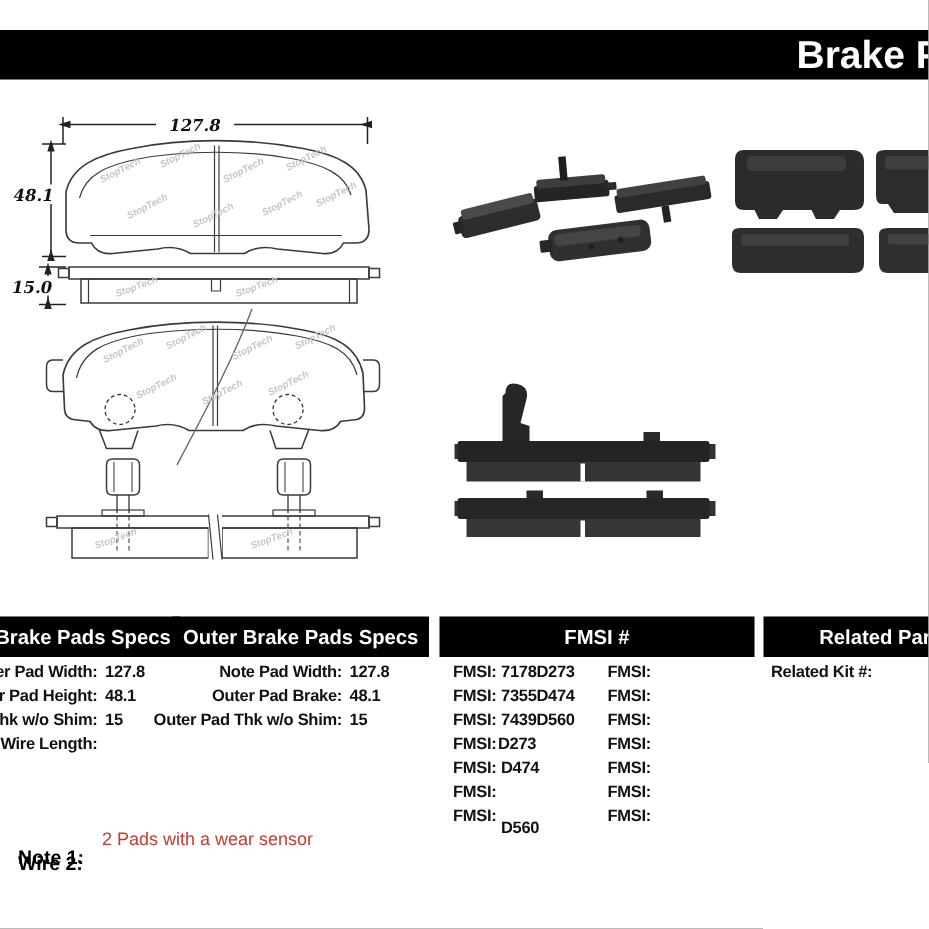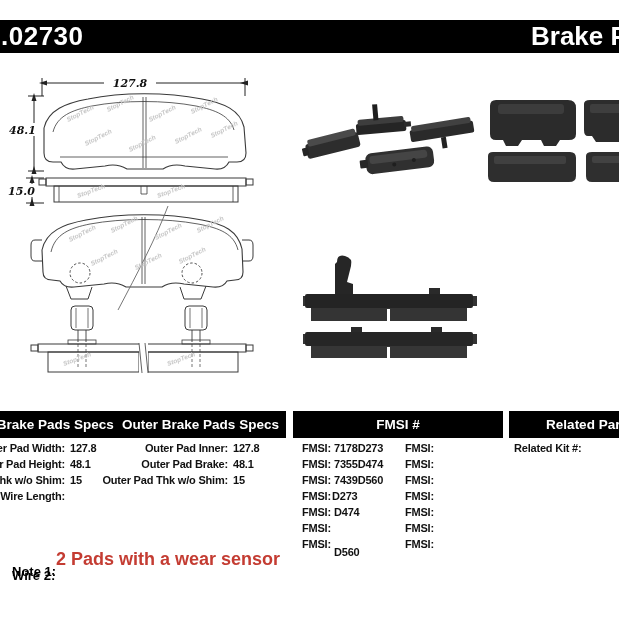--- a/index.html
+++ b/index.html
@@ -13,33 +13,32 @@
   .doc-title{position:absolute;left:531px;top:20px;height:33px;line-height:33px;width:300px;
            color:#fff;font-size:26px;font-weight:bold;white-space:nowrap;}
   
   .hdr{position:absolute;top:411px;height:27px;background:#000;color:#fff;
        font-size:13.5px;font-weight:bold;line-height:27px;text-align:center;white-space:nowrap;}
   
   .cell{position:absolute;font-size:11px;font-weight:bold;color:#111;
         line-height:14px;white-space:nowrap;letter-spacing:-0.2px;}
   .lab-r{text-align:right;}
   .note-lab{position:absolute;left:12px;font-size:13px;font-weight:bold;color:#000;line-height:15px;}
-  .note-red{position:absolute;left:56px;font-size:18px;font-weight:bold;line-height:15px;}
+  .note-red{position:absolute;left:68px;font-size:12px;font-weight:normal;line-height:15px;}
   svg text.dim{font-family:"DejaVu Serif",serif;font-style:italic;font-weight:bold;
                font-size:11px;fill:#111;}
   svg text.wm{font-family:"Liberation Sans",sans-serif;font-style:italic;font-weight:bold;
               font-size:6.5px;fill:#c6c6c6;}
 </style>
 </head>
 <body>
 
 <div id="page">
 
   <div class="topbar"></div>
-  <div class="part-no">.02730</div>
   <div class="doc-title">Brake Pads</div>
 
   <svg class="abs" style="left:8px;top:70px" width="254" height="332" viewBox="0 0 254 332">
     <defs>
       <marker id="ah" markerWidth="8" markerHeight="8" refX="4" refY="4" orient="auto">
         <path d="M0,4 L8,1.5 L8,6.5 Z" fill="#222"></path>
       </marker>
       <pattern id="hatch" width="8" height="8" patternTransform="rotate(45)">
         <line x1="0" y1="0" x2="0" y2="8" stroke="#cccccc" stroke-width="1"></line>
       </pattern>
@@ -219,21 +218,21 @@
     <span class="cell" style="left:70px;top:441px">127.8</span>
     <span class="cell lab-r" style="right:554px;top:457px">Inner Pad Height:</span>
     <span class="cell" style="left:70px;top:457px">48.1</span>
     <span class="cell lab-r" style="right:554px;top:473px">Inner Pad Thk w/o Shim:</span>
     <span class="cell" style="left:70px;top:473px">15</span>
     <span class="cell lab-r" style="right:554px;top:489px">Sensor Wire Length:</span>
     <span class="cell" style="left:70px;top:489px"></span>
   </div>
 
   <div>
-    <span class="cell lab-r" style="right:391px;top:441px">Outer Pad Inner:</span>
+    <span class="cell lab-r" style="right:391px;top:441px">Note Pad Width:</span>
     <span class="cell" style="left:233px;top:441px">127.8</span>
     <span class="cell lab-r" style="right:391px;top:457px">Outer Pad Brake:</span>
     <span class="cell" style="left:233px;top:457px">48.1</span>
     <span class="cell lab-r" style="right:391px;top:473px">Outer Pad Thk w/o Shim:</span>
     <span class="cell" style="left:233px;top:473px">15</span>
   </div>
 
   <div>
     <span class="cell" style="left:302px;top:441px">FMSI:</span>
     <span class="cell" style="left:334px;top:441px">7178D273</span>

